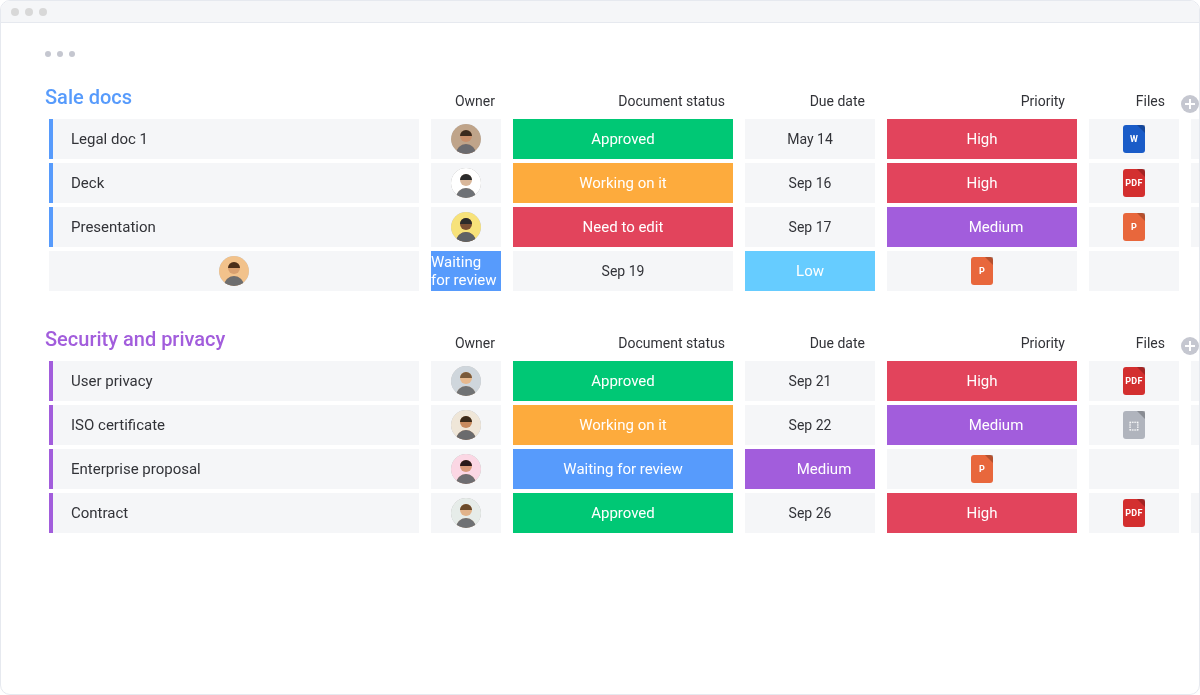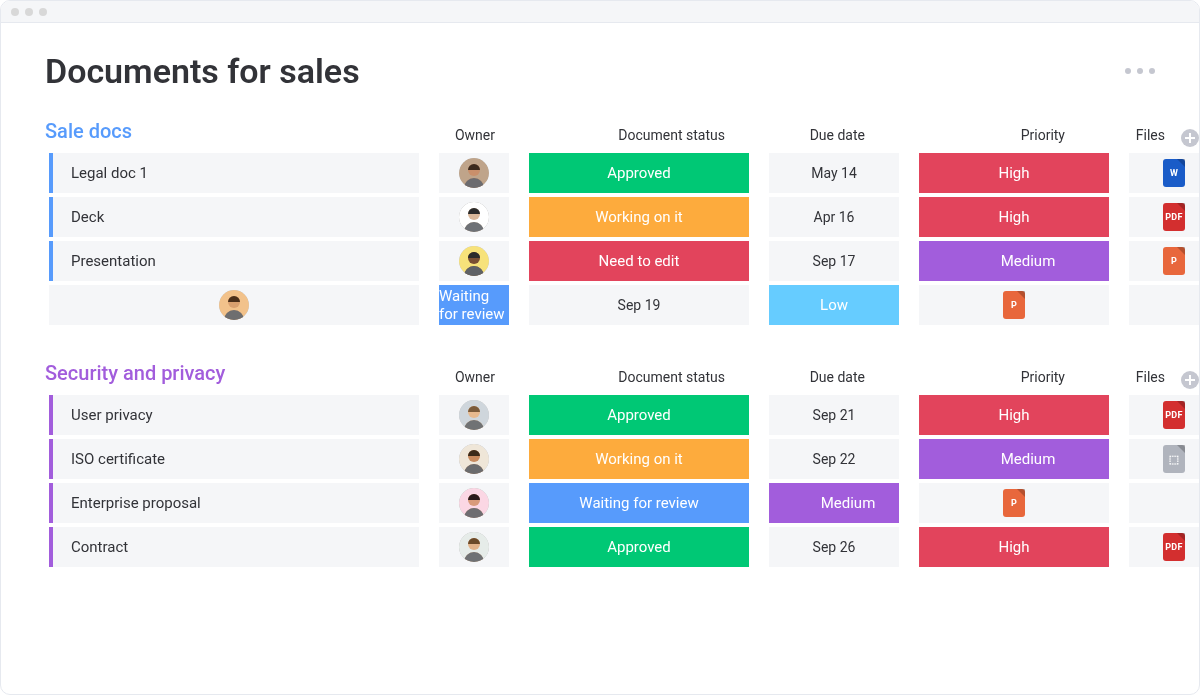--- a/index.html
+++ b/index.html
@@ -18,21 +18,21 @@
   .group-title { font-size: 20px; font-weight: 500; padding-bottom:4px;}
   .col-head { font-size: 14px; color:#323338; text-align:right; font-weight:400; padding-bottom:4px;}
   .add-col { display:flex; align-items:center; justify-content:center; cursor:pointer;}
   .plus-circle { width:18px; height:18px; border-radius:50%; background:#c5c7d0; position:relative; }
   .plus-circle::before, .plus-circle::after { content:""; position:absolute; background:#fff; }
   .plus-circle::before { left:4px; right:4px; top:8px; height:2px; }
   .plus-circle::after  { top:4px; bottom:4px; left:8px; width:2px; }
 
   .rows { display:flex; flex-direction:column; gap:4px; border-left:4px solid transparent;}
 
-  .row { display:grid; grid-template-columns: 370px 70px 220px 130px 190px 90px 30px; column-gap: 20px; height:40px; }
+  .row { display:grid; grid-template-columns: 370px 70px 220px 130px 190px 90px 30px; column-gap: 12px; height:40px; }
   .cell { background:#f5f6f8; display:flex; align-items:center; justify-content:center; font-size:15px; }
   .name-cell { justify-content:flex-start; padding-left:18px; font-size:15px; color:#323338; border-left:4px solid transparent; border-radius: 0; }
   .name-cell.acc-blue   { border-left-color:#579bfc; }
   .name-cell.acc-purple { border-left-color:#a25ddc; }
 
   .owner-cell { }
   .avatar { width:30px; height:30px; border-radius:50%; background:#c4c4c4; display:flex; align-items:center; justify-content:center; position:relative; overflow:hidden;}
   .avatar svg { width:30px; height:30px; }
 
   .status-cell, .priority-cell { color:#fff; font-weight:400; }
@@ -66,21 +66,20 @@
 <div class="window">
   <div class="titlebar">
     <div class="tldot"></div>
     <div class="tldot"></div>
     <div class="tldot"></div>
   </div>
 
   <div class="content">
 
     <div class="page-head">
-      <h1 class="page-title">Documents for sales</h1>
       <div class="more-dots">
         <span></span>
         <span></span>
         <span></span>
       </div>
     </div>
 
     <div id="groups-mount">
         <div class="group g-blue">
     <div class="group-head">
@@ -126,21 +125,21 @@
                   <svg viewBox="0 0 30 30">
     <circle cx="15" cy="15" r="15" fill="#ffffff"></circle>
     <circle cx="15" cy="12" r="6" fill="#d9b79a"></circle>
     <path d="M15 6 a6 6 0 0 1 6 6 h-12 a6 6 0 0 1 6 -6" fill="#2b2b2b"></path>
     <path d="M5 30 a10 10 0 0 1 20 0 z" fill="#d9b79a"></path>
     <path d="M5 30 a10 10 0 0 1 20 0 z" fill="#5a6570" opacity="0.85"></path>
   </svg>
                 </div>
       </div>
       <div class="cell status-cell bg-orange">Working on it</div>
-      <div class="cell due-cell">Apr 16</div>
+      <div class="cell due-cell">Sep 16</div>
       <div class="cell priority-cell bg-red">High</div>
       <div class="cell file-cell">
                 <div class="file-icon fi-pdf">
     <div class="fold"></div>
                   <span class="lbl">PDF</span>
                 </div>
               </div>
       <div class="cell tail-cell"></div>
     </div>
             <div class="row">

